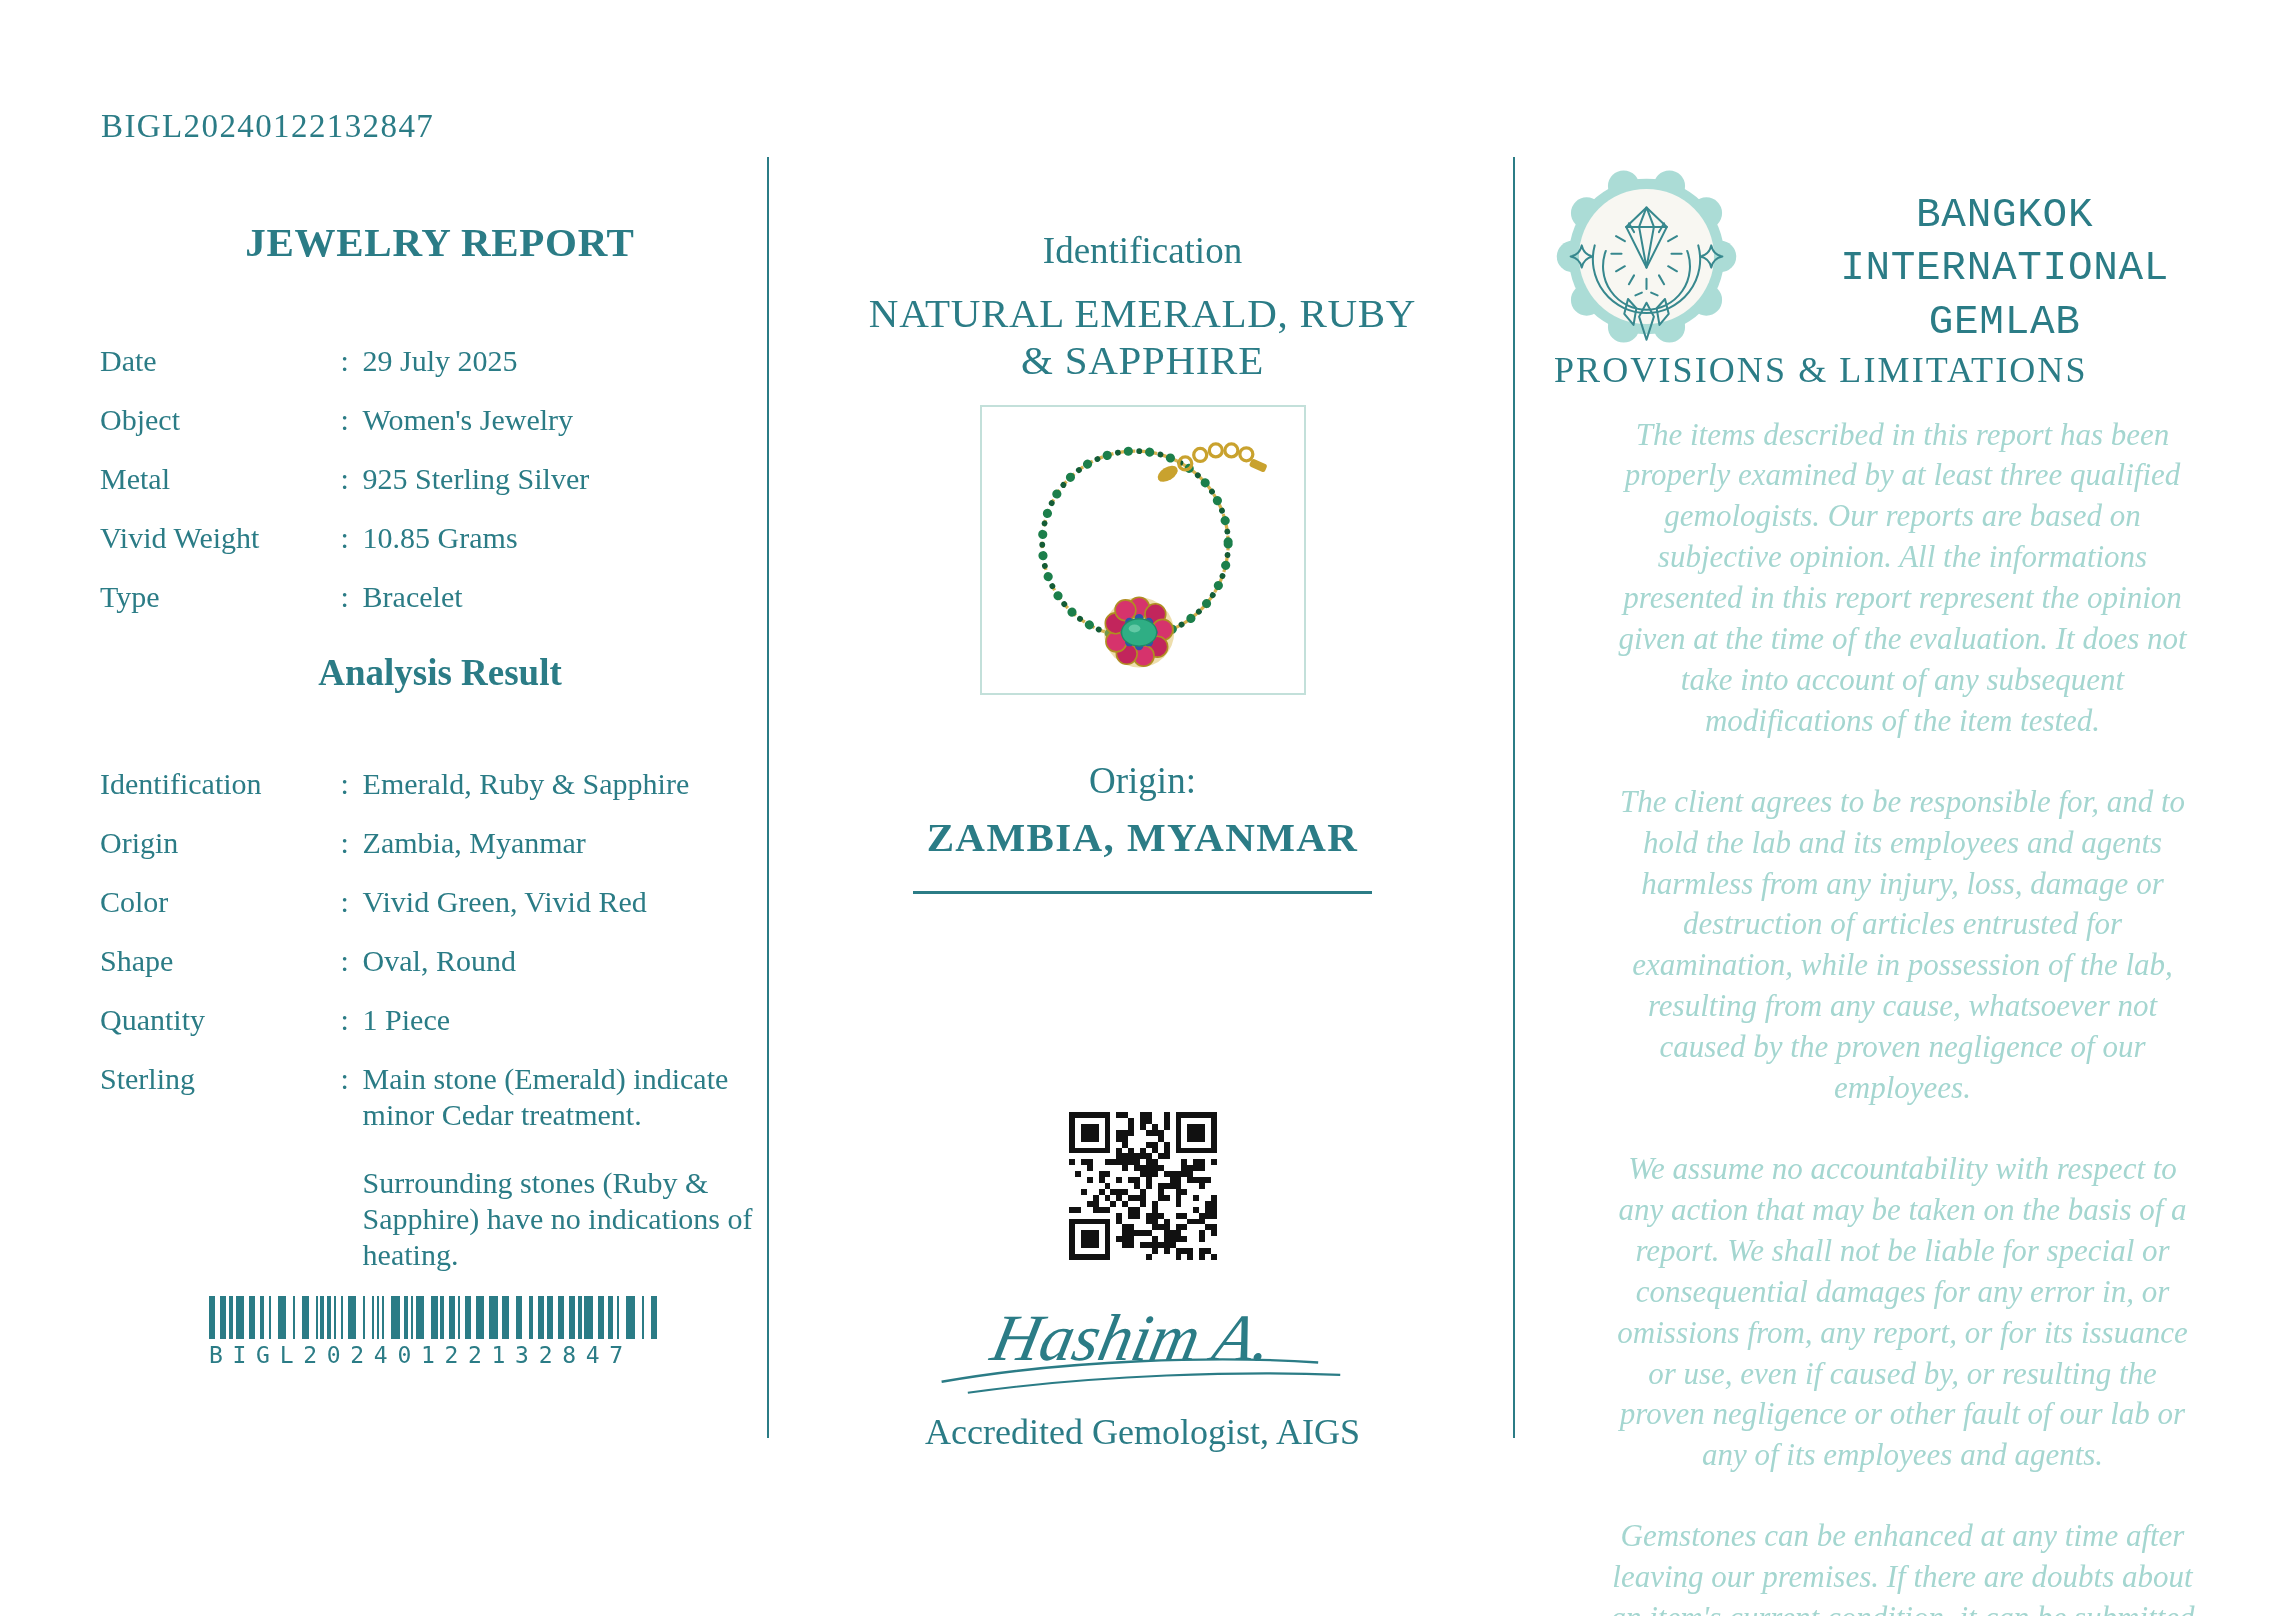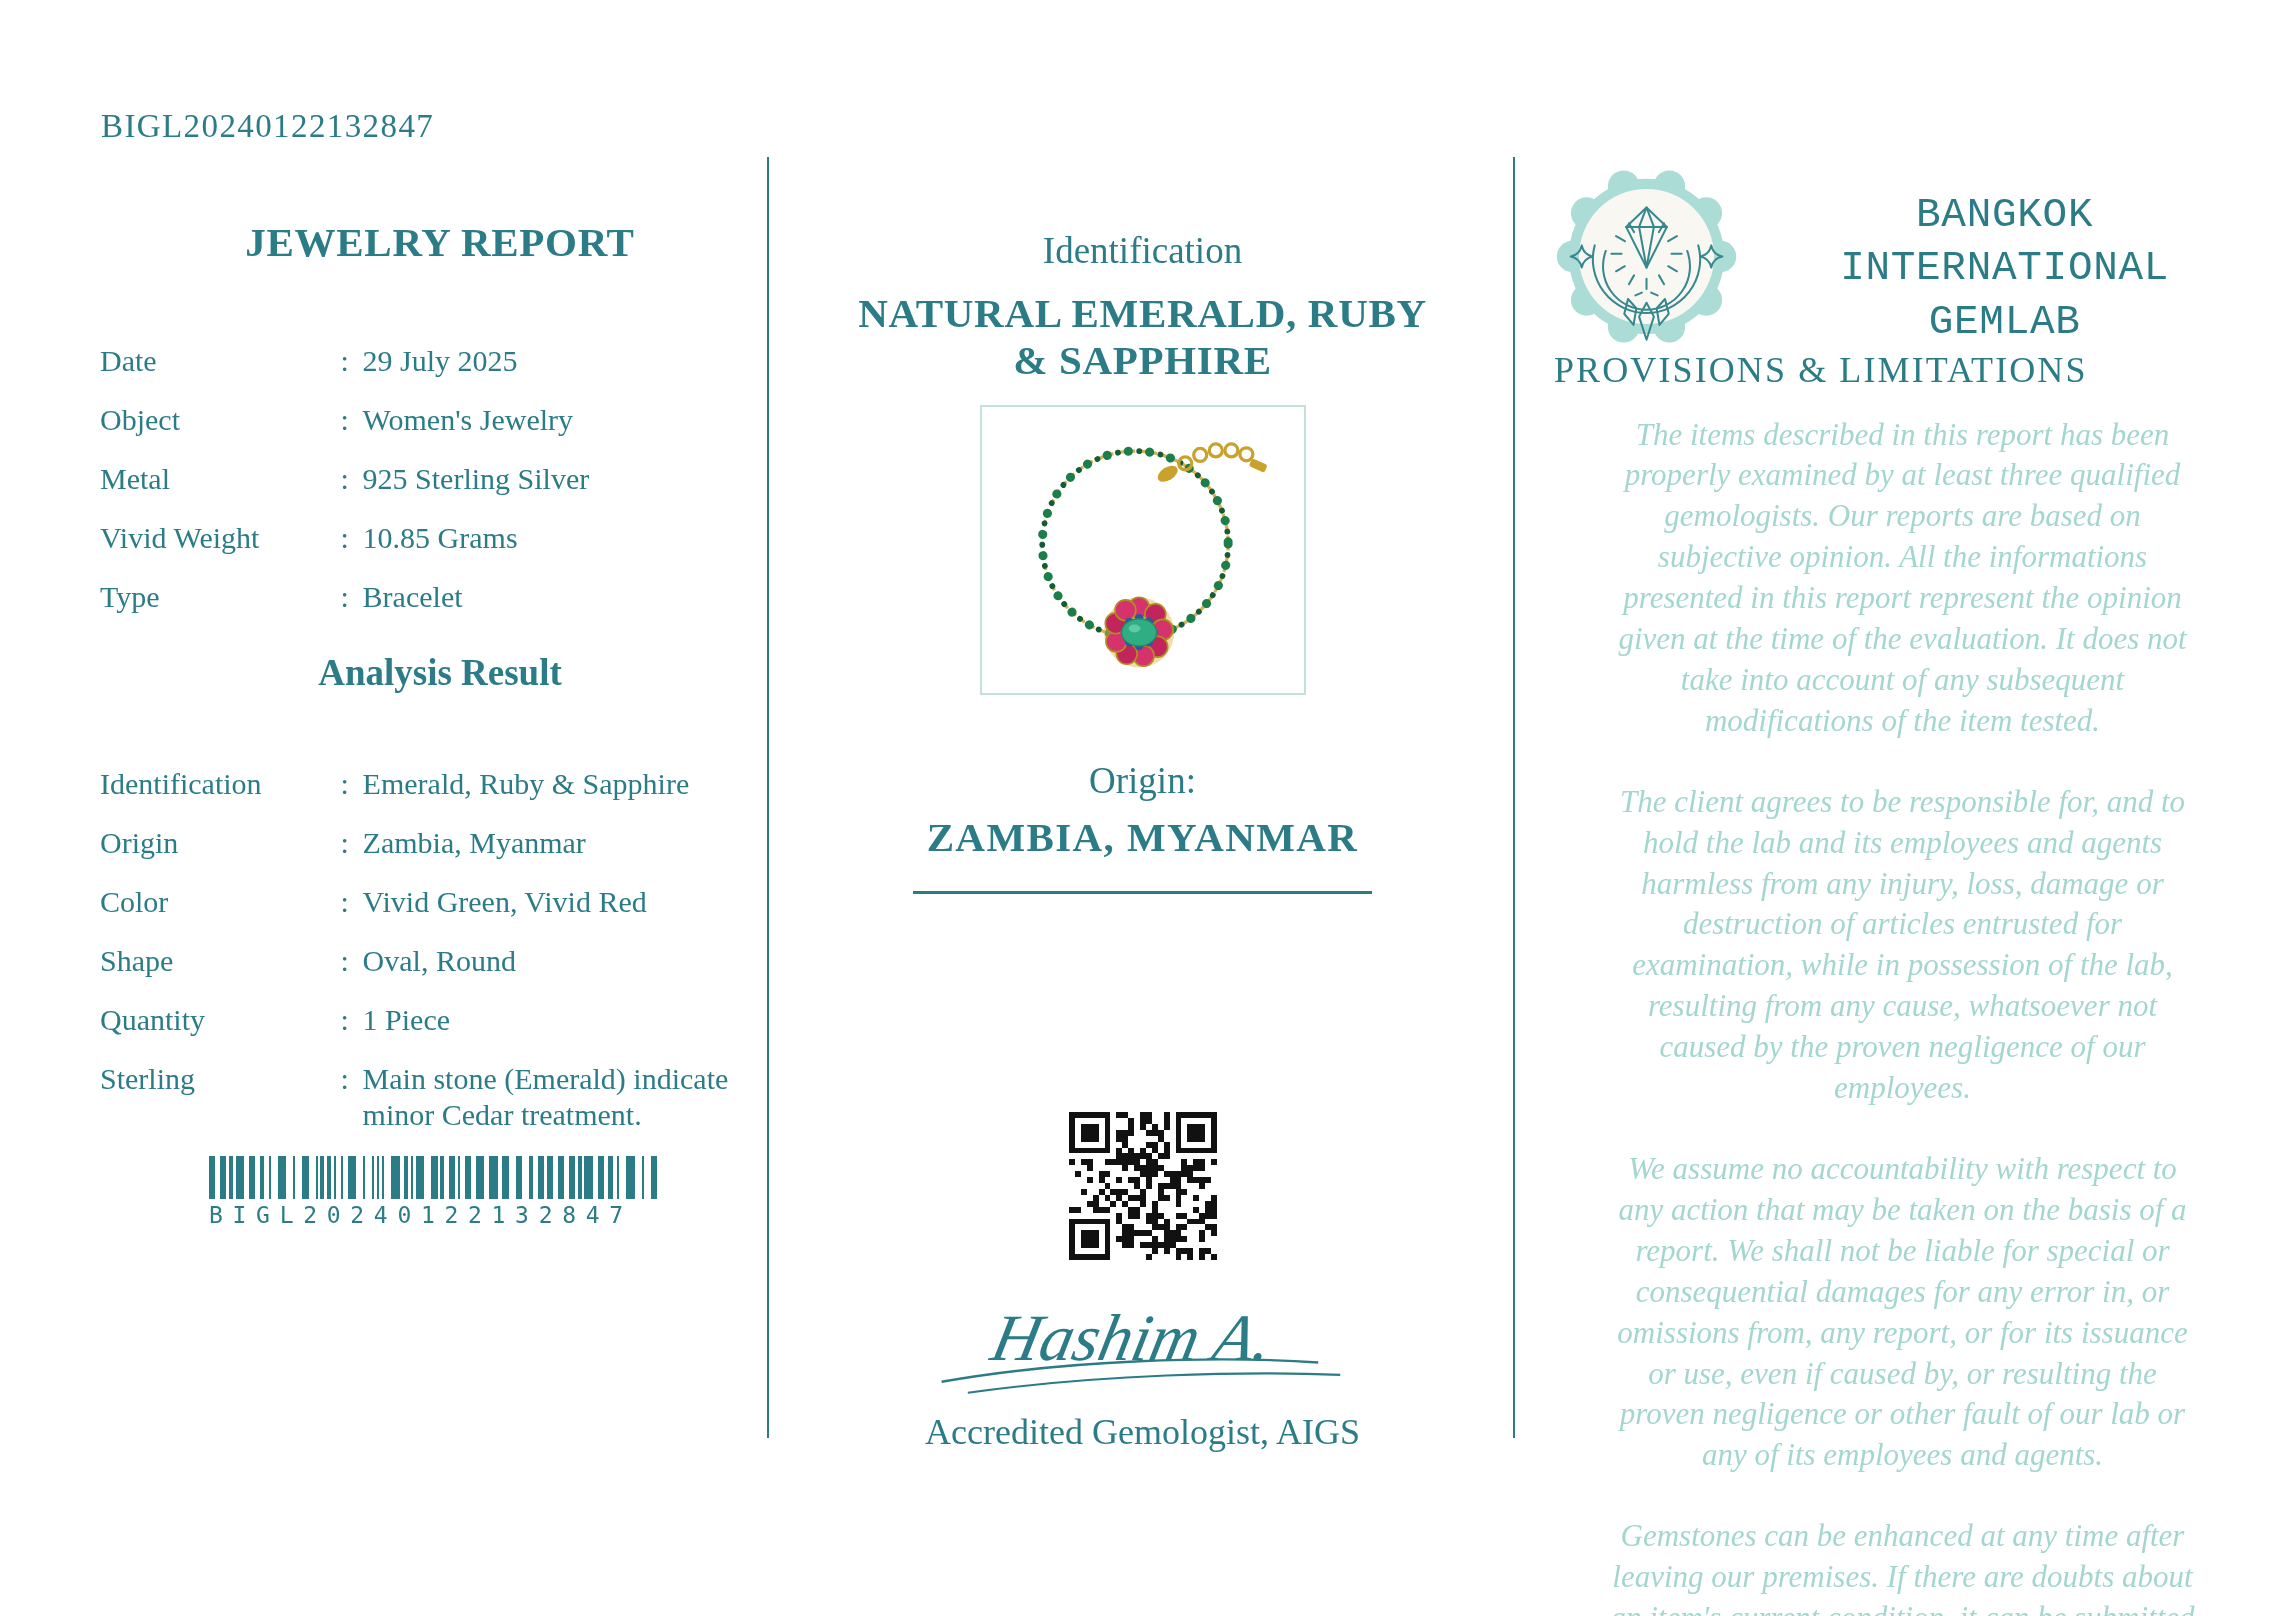--- a/index.html
+++ b/index.html
@@ -33,21 +33,21 @@
   .bars{height:43px;white-space:nowrap;overflow:hidden;font-size:0;}
   .bars i{display:inline-block;height:43px;background:var(--teal,#2b7c86);}
   .barcode-text{
     font-family:"DejaVu Sans Mono","Liberation Mono",monospace;
     font-size:23px;letter-spacing:9.7px;margin-top:2.8px;white-space:nowrap;
   }
 
   
   .col-mid{position:absolute;left:818px;top:229px;width:649px;text-align:center;}
   .mid-heading{font-size:37px;}
-  .mid-result{font-size:41px;font-weight:bold;max-width:573px;margin:18px auto 0;line-height:1.15;letter-spacing:0.7px;}
+  .mid-result{font-size:41px;font-weight:normal;max-width:573px;margin:18px auto 0;line-height:1.15;letter-spacing:0.7px;}
   .photo-frame{
     width:322px;height:286px;border:2.1px solid #c3e0da;margin:21px auto 0;background:#fff;
     display:flex;align-items:center;justify-content:center;
   }
   .photo-frame svg{width:304px;height:273px;}
   .origin-label{font-size:37px;margin-top:64px;}
   .origin-value{font-size:41px;font-weight:bold;margin-top:11px;letter-spacing:1.4px;}
   .origin-rule{width:459px;height:2.8px;background:var(--teal,#2b7c86);margin:30px auto 0;}
   .qr{width:148px;height:148px;margin:218px auto 0;}
   .qr svg{width:100%;height:100%;}
@@ -133,20 +133,25 @@
       </div>
       <div class="frow">
         <span class="lab">Quantity</span>
         <span class="col">:</span>
         <span class="val">1 Piece</span>
       </div>
       <div class="frow">
         <span class="lab">Sterling</span>
         <span class="col">:</span>
         <span class="val">Main stone (Emerald) indicate minor Cedar treatment.</span>
+      </div>
+      <div class="frow extra">
+        <span class="lab"></span>
+        <span class="col"></span>
+        <span class="val">Surrounding stones (Ruby &amp; Sapphire) have no indications of heating.</span>
       </div>
     </div>
 
     <div class="barcode">
       <div class="bars" id="bars"><i style="width:6.2px;margin-right:4.8px"></i><i style="width:6.2px;margin-right:2.8px"></i><i style="width:4.1px;margin-right:2.8px"></i><i style="width:8.3px;margin-right:4.8px"></i><i style="width:6.2px;margin-right:4.8px"></i><i style="width:4.1px;margin-right:4.8px"></i><i style="width:2.1px;margin-right:7px"></i><i style="width:8.3px;margin-right:7px"></i><i style="width:2.1px;margin-right:7px"></i><i style="width:6.2px;margin-right:7px"></i><i style="width:2.1px;margin-right:2.8px"></i><i style="width:4.1px;margin-right:2.8px"></i><i style="width:4.1px;margin-right:2.8px"></i><i style="width:2.1px;margin-right:4.8px"></i><i style="width:2.1px;margin-right:4.8px"></i><i style="width:8.3px;margin-right:7px"></i><i style="width:2.1px;margin-right:7px"></i><i style="width:2.1px;margin-right:2.8px"></i><i style="width:2.1px;margin-right:2.8px"></i><i style="width:2.1px;margin-right:7px"></i><i style="width:8.3px;margin-right:4.8px"></i><i style="width:4.1px;margin-right:2.8px"></i><i style="width:2.1px;margin-right:2.8px"></i><i style="width:8.3px;margin-right:7px"></i><i style="width:6.2px;margin-right:2.8px"></i><i style="width:4.1px;margin-right:4.8px"></i><i style="width:6.2px;margin-right:2.8px"></i><i style="width:2.1px;margin-right:4.8px"></i><i style="width:6.2px;margin-right:4.8px"></i><i style="width:8.3px;margin-right:4.8px"></i><i style="width:8.3px;margin-right:4.8px"></i><i style="width:6.2px;margin-right:7px"></i><i style="width:6.2px;margin-right:7px"></i><i style="width:4.1px;margin-right:4.8px"></i><i style="width:6.2px;margin-right:2.8px"></i><i style="width:6.2px;margin-right:4.8px"></i><i style="width:6.2px;margin-right:4.8px"></i><i style="width:6.2px;margin-right:2.8px"></i><i style="width:4.1px;margin-right:2.8px"></i><i style="width:8.3px;margin-right:4.8px"></i><i style="width:6.2px;margin-right:4.8px"></i><i style="width:4.1px;margin-right:4.8px"></i><i style="width:2.1px;margin-right:7px"></i><i style="width:8.3px;margin-right:7px"></i><i style="width:2.1px;margin-right:7px"></i><i style="width:6.2px;margin-right:7px"></i></div>
       <div class="barcode-text">BIGL20240122132847</div>
     </div>
   </div>
 
   <div class="col-mid">

